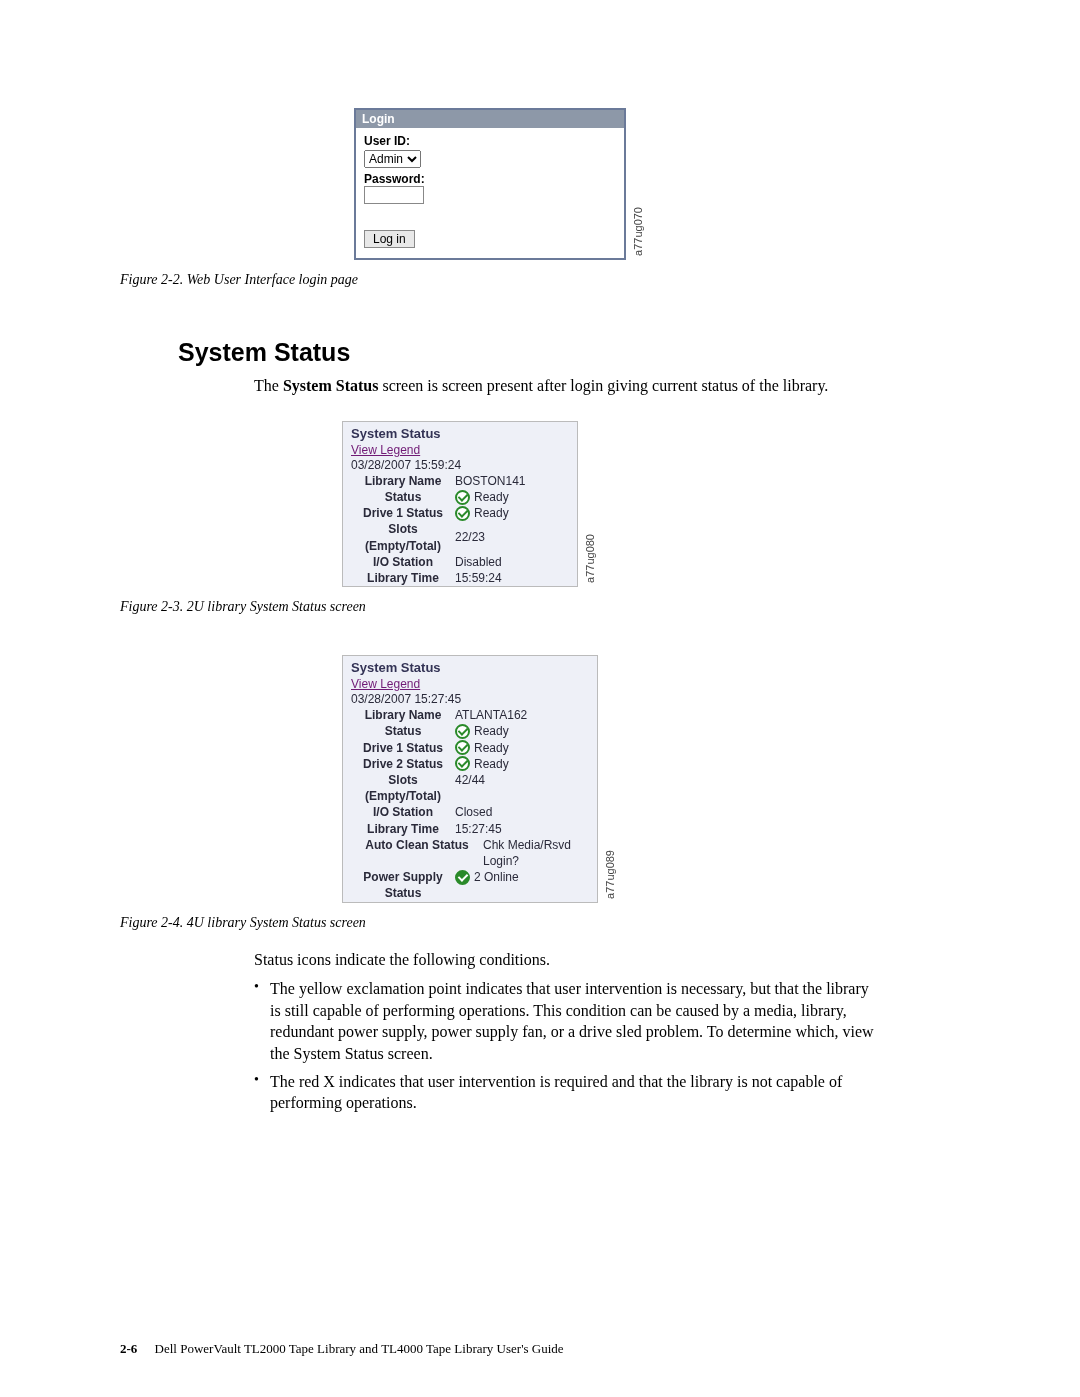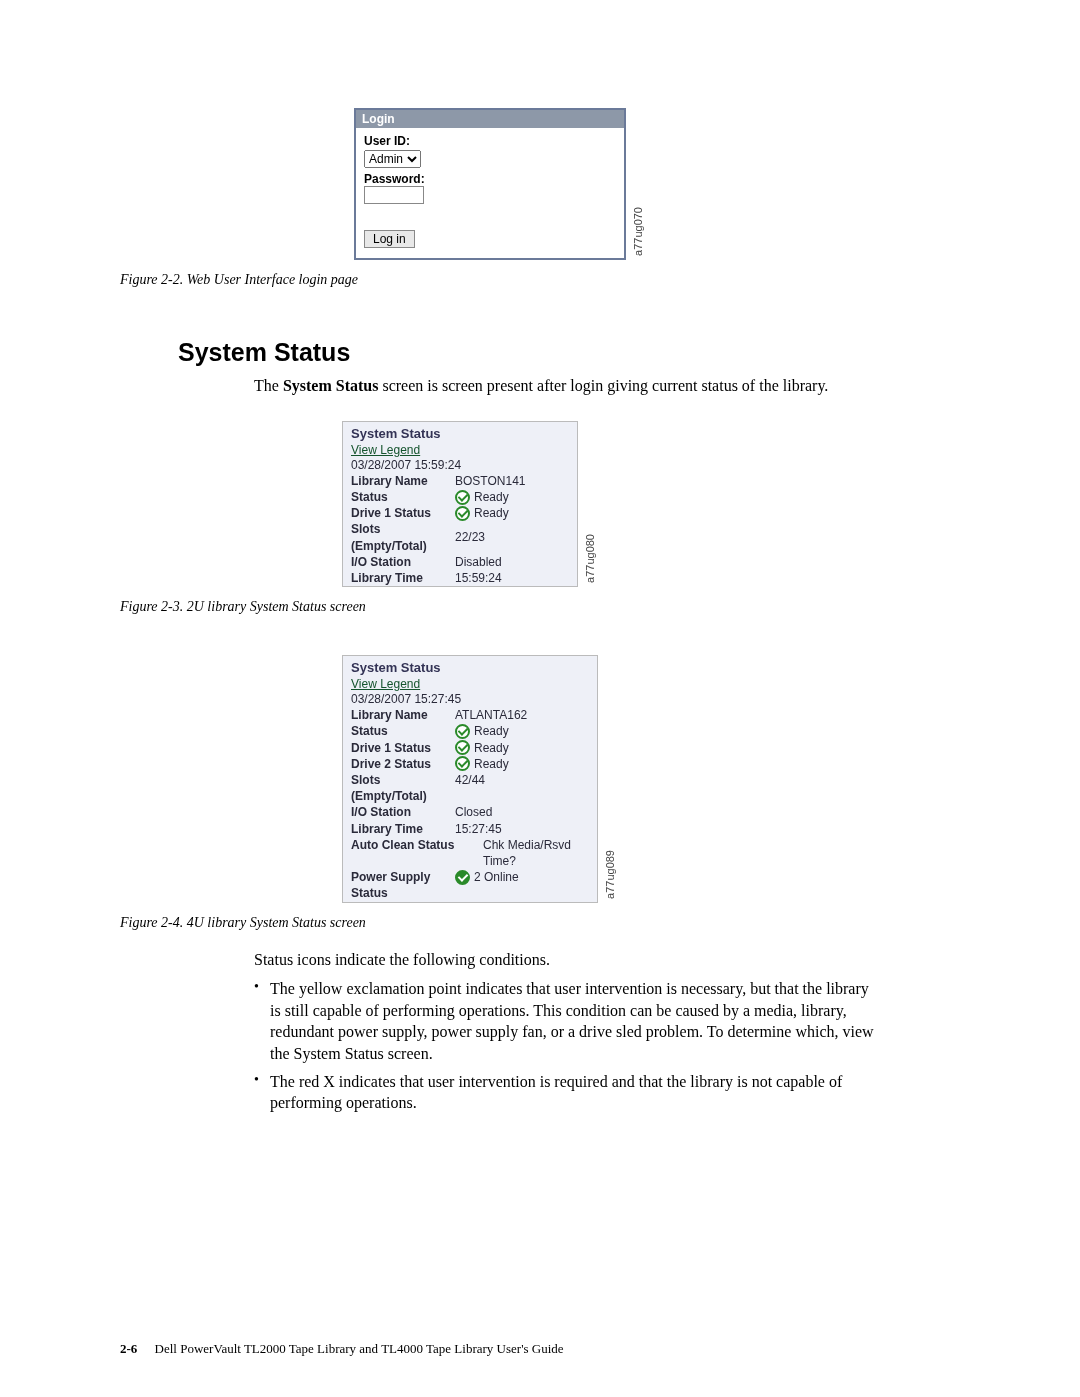--- a/index.html
+++ b/index.html
@@ -106,31 +106,32 @@
   }
   .status-box.small { width: 236px; }
   .status-box.large { width: 256px; }
   .status-title {
     font-weight: bold;
     padding: 4px 8px 2px 8px;
     color: #333355;
     font-size: 13px;
   }
   .view-legend {
-    color: #14532d;
+    color: #701a75;
     text-decoration: underline;
     padding: 0 8px;
     display: block;
     font-size: 12px;
   }
   .status-row {
     display: flex;
     padding: 0px 8px;
     line-height: 1.35;
     align-items: center;
+    text-align: center;
   }
   .status-label {
     font-weight: bold;
     width: 104px;
     flex-shrink: 0;
   }
   .status-label.wide { width: 132px; }
   .status-value {
     display: flex;
     align-items: center;
@@ -311,21 +312,21 @@
       <div class="status-row">
         <span class="status-label">Library Time</span>
         <span class="status-value">15:27:45</span>
       </div>
       <div class="status-row">
         <span class="status-label wide">Auto Clean Status</span>
         <span class="status-value">Chk Media/Rsvd</span>
       </div>
       <div class="status-row">
         <span class="status-label wide"></span>
-        <span class="status-value">Time?</span>
+        <span class="status-value">Login?</span>
       </div>
       <div class="status-row">
         <span class="status-label">Power Supply</span>
         <span class="status-value">
             <span class="check-icon filled"></span>
             <span>2 Online</span>
           </span>
       </div>
       <div class="status-row">
         <span class="status-label">Status</span>

